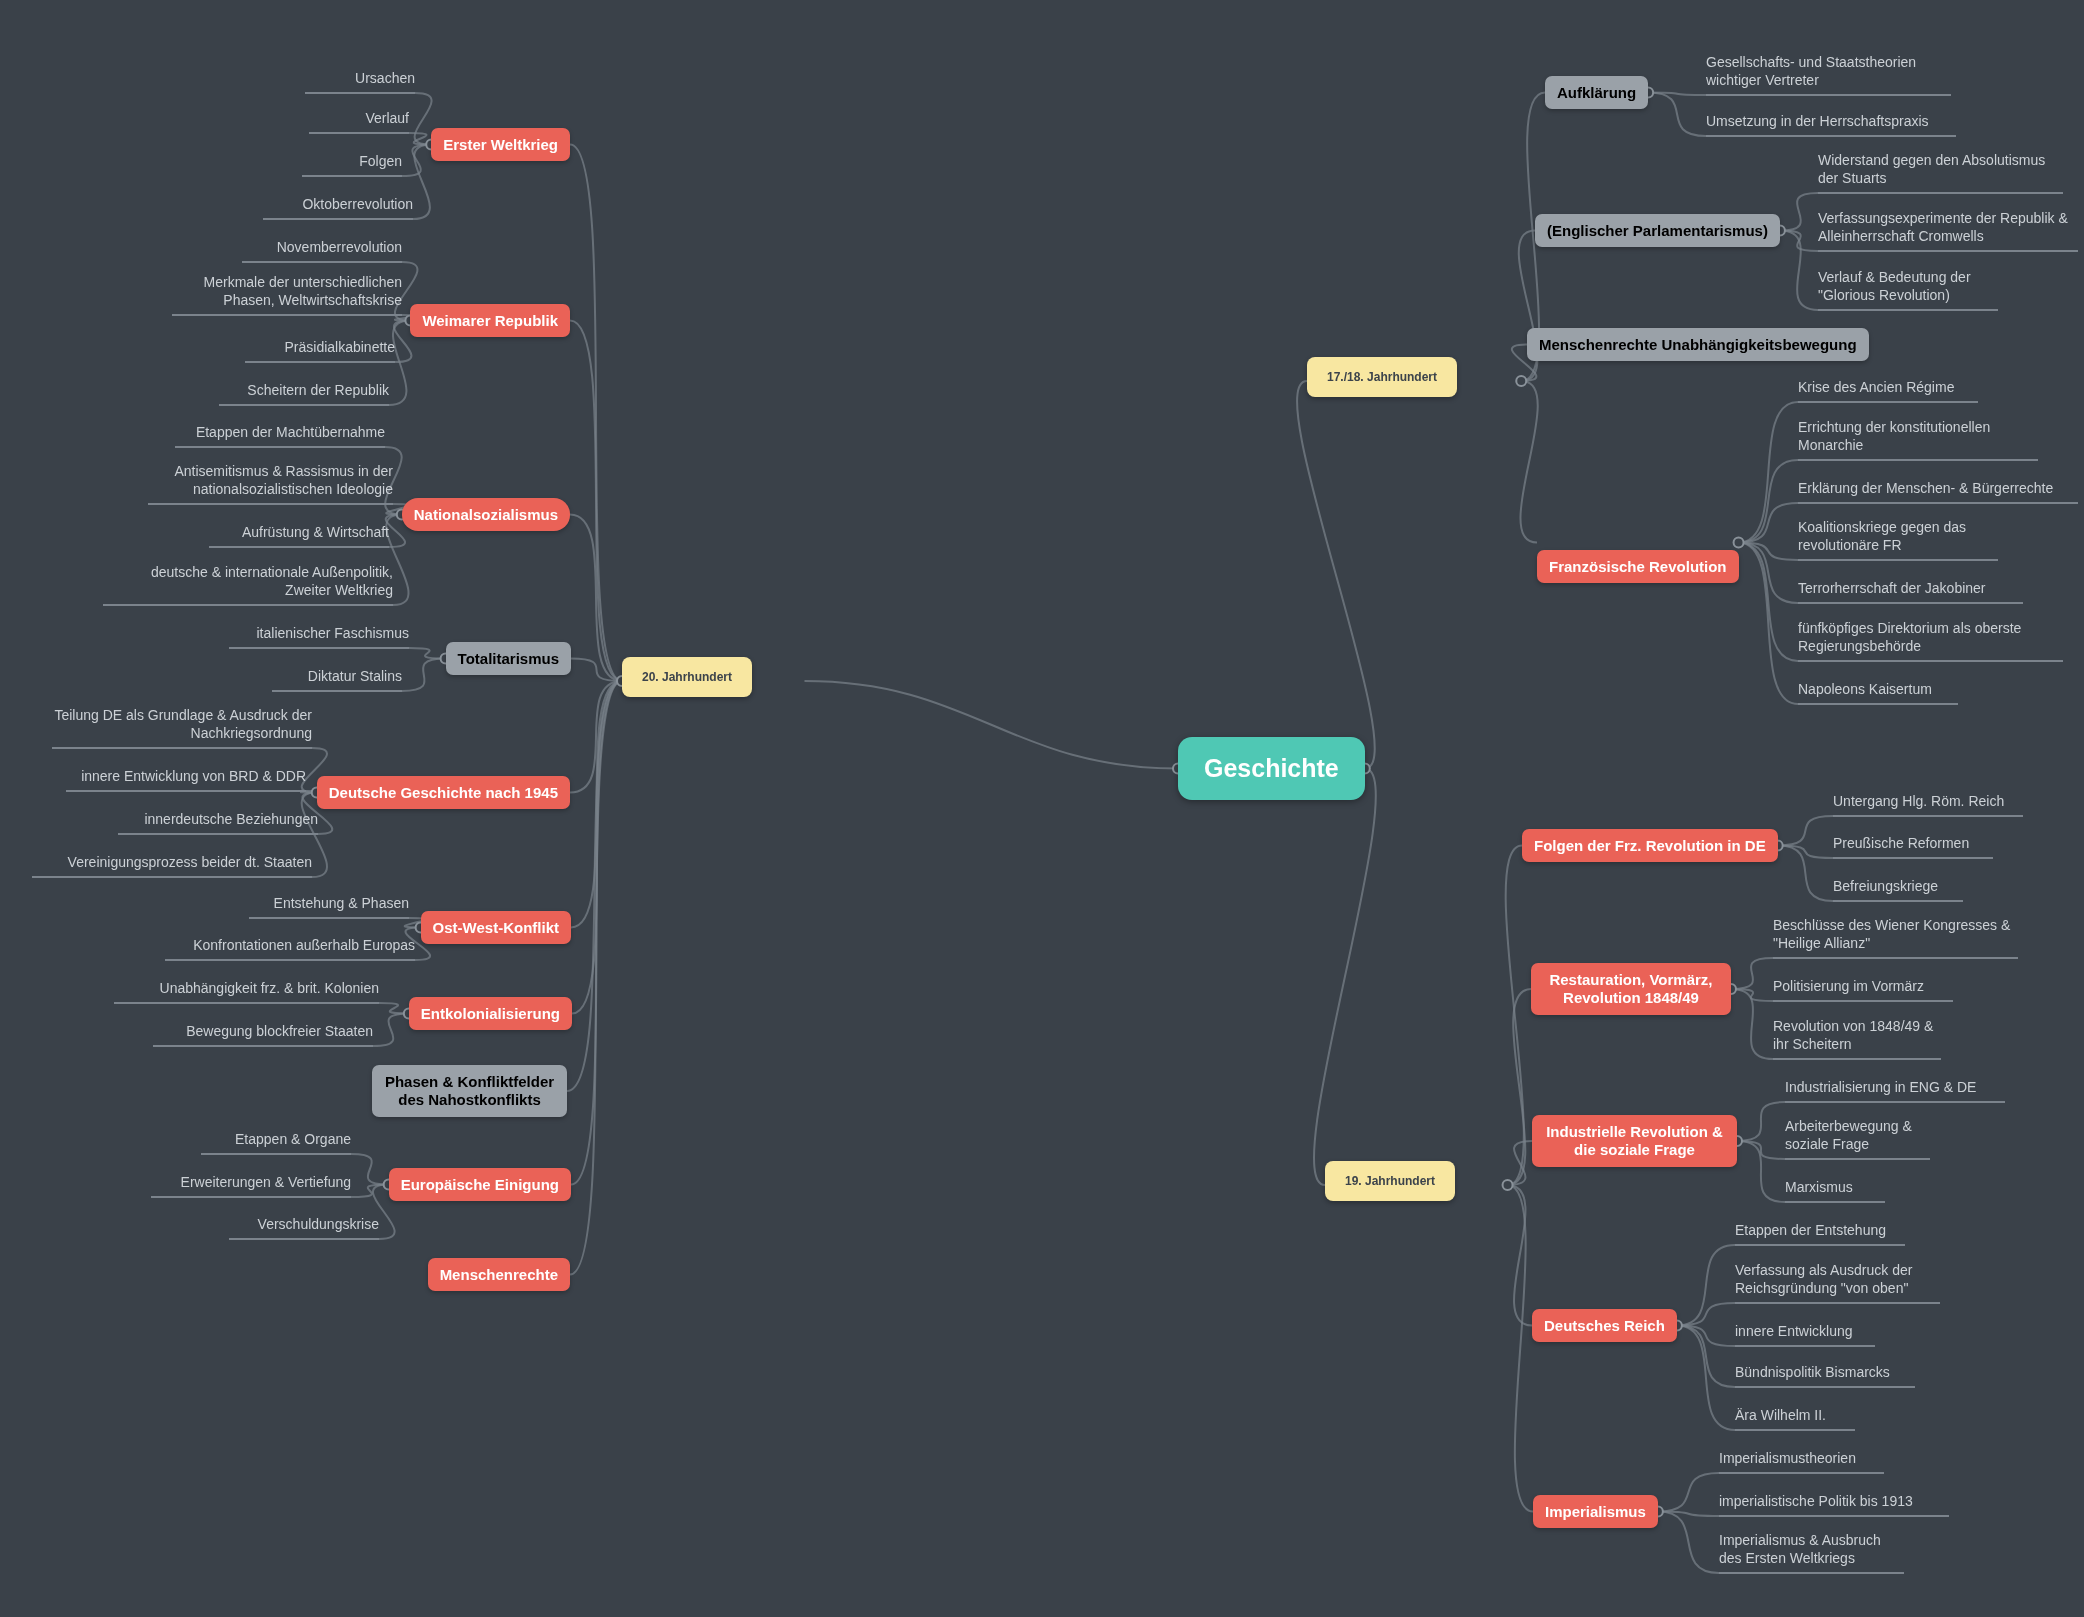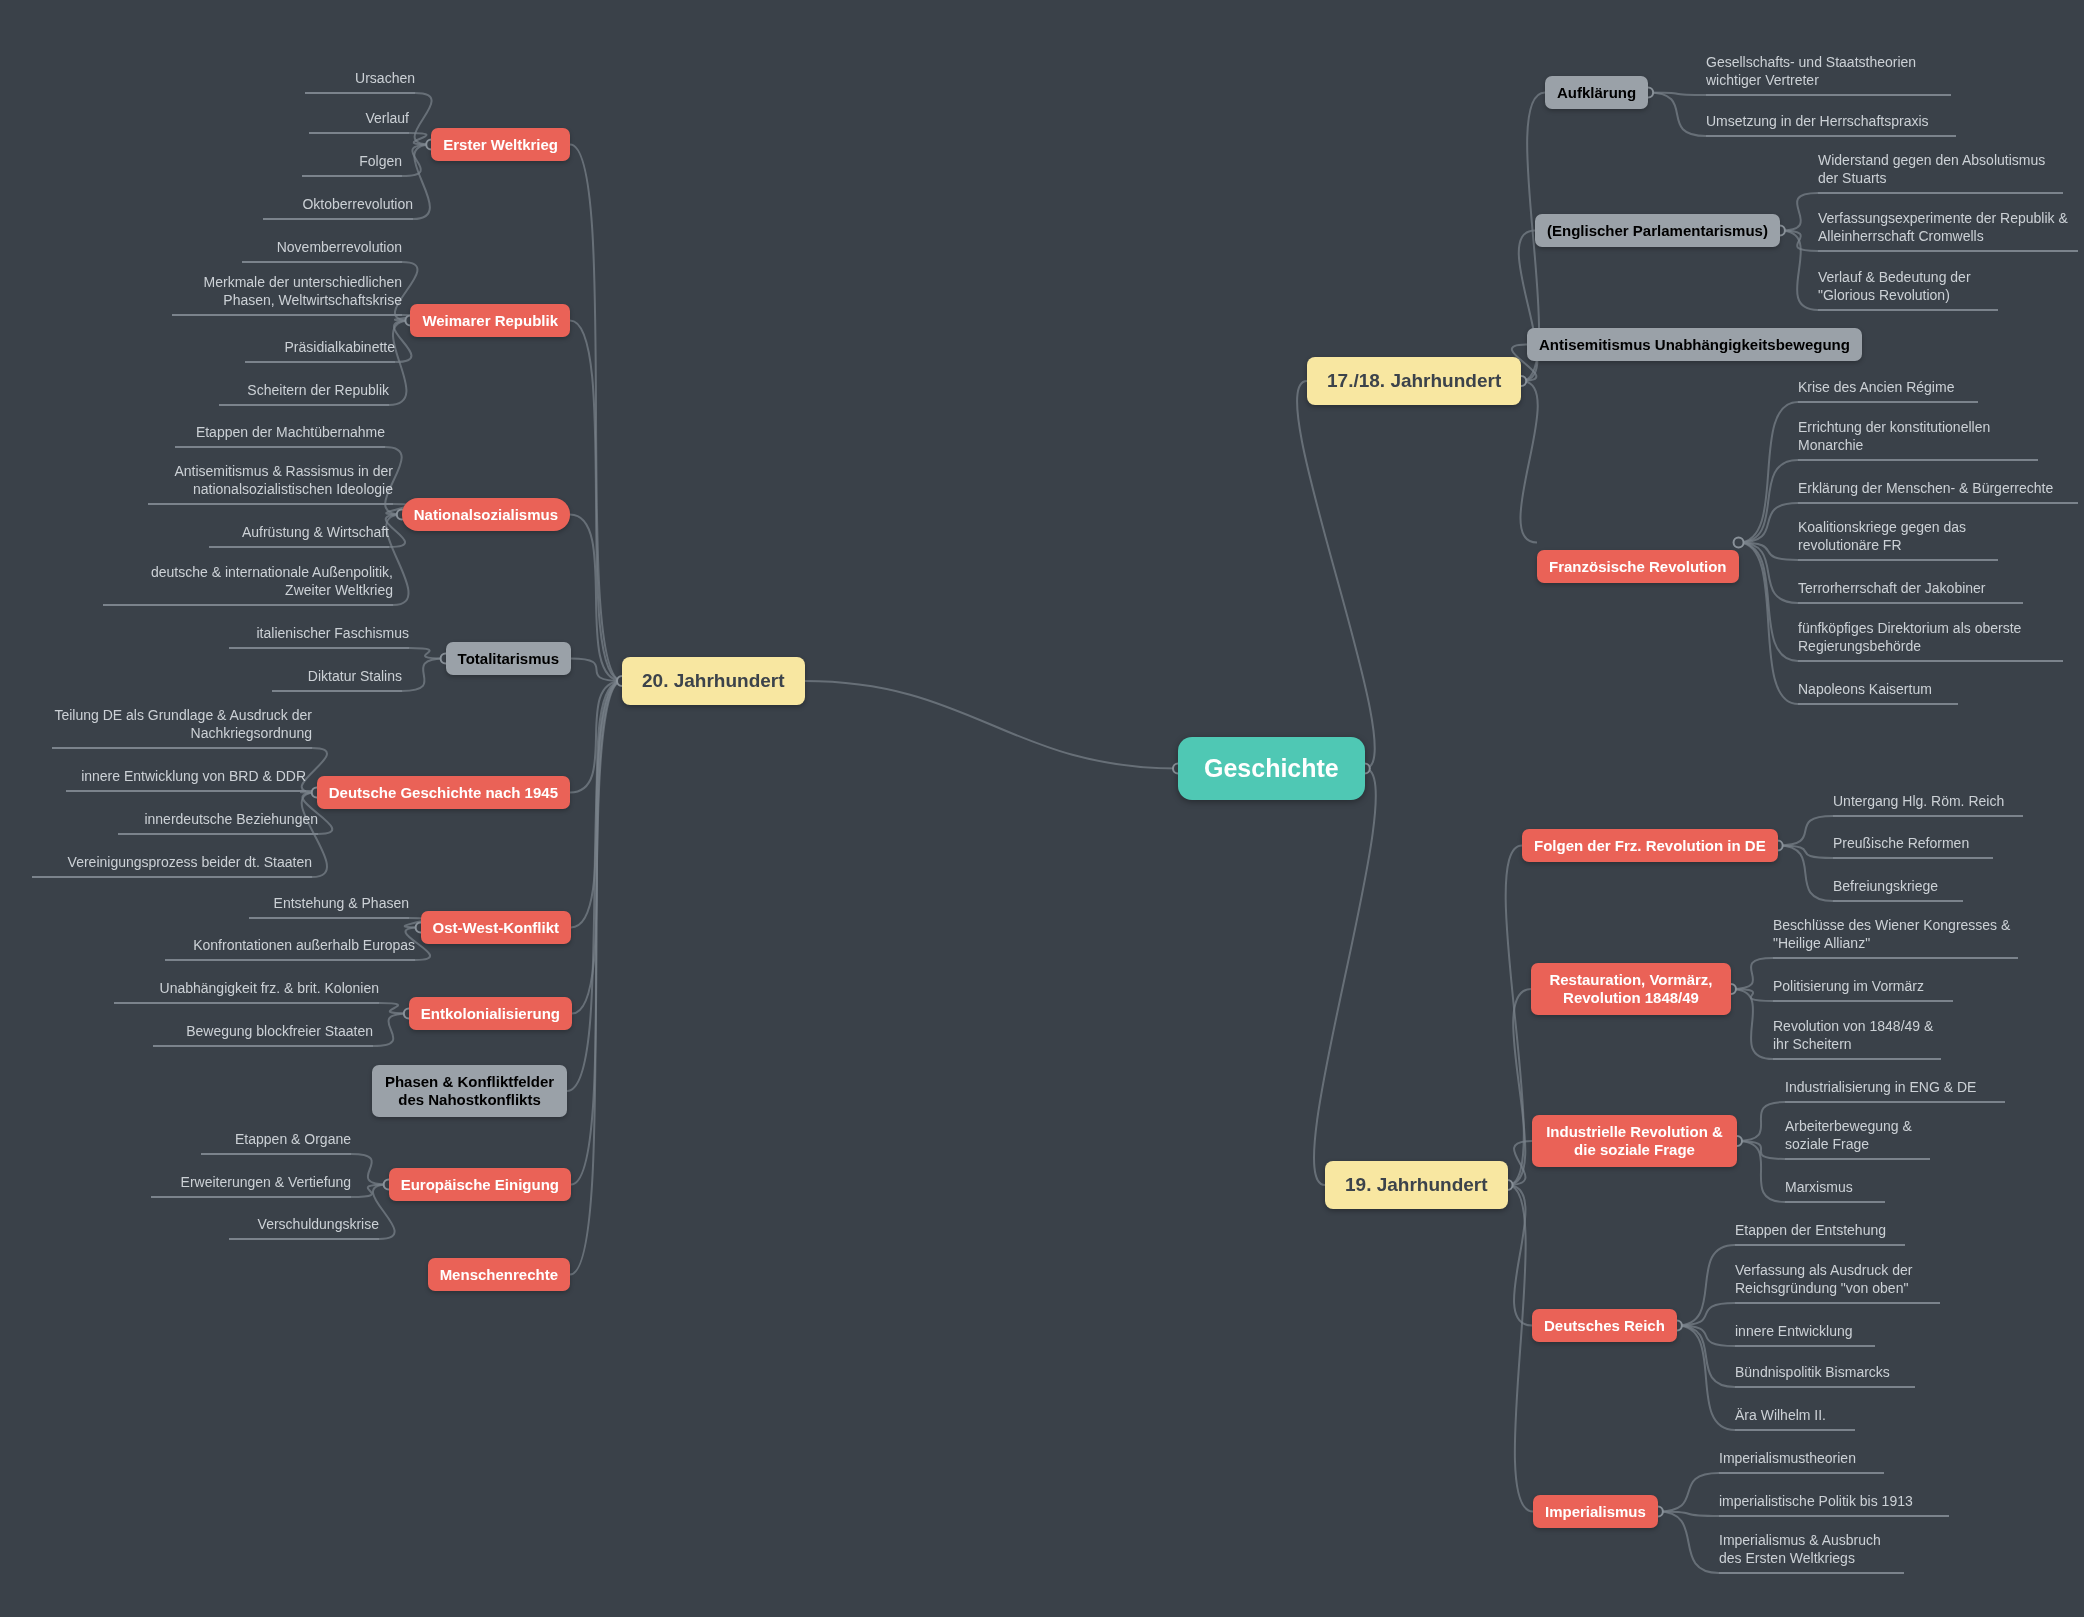--- a/index.html
+++ b/index.html
@@ -11,21 +11,21 @@
   .node{position:absolute;z-index:2;box-sizing:border-box;}
   .leaf{color:#ccd1d6;font-size:14px;line-height:18px;padding-bottom:5px;
         border-bottom:2px solid #7b838c;}
   .side-l{text-align:right;}
   .side-r{text-align:left;}
   .box{border-radius:7px;text-align:center;white-space:nowrap;padding:8px 12px;
        font-size:15px;font-weight:bold;box-shadow:0 2px 4px rgba(0,0,0,.25);}
   .box.wrap{white-space:normal;line-height:18px;}
   .red{background:#ea6257;color:#ffffff;}
   .gray{background:#9aa1a8;color:#000000;}
-  .main{background:#f8e7a1;color:#3c434b;border-radius:8px;font-size:19px;font-weight:bold;
+  .main{background:#f8e7a1;color:#3c434b;border-radius:8px;font-size:12px;font-weight:bold;
         padding:13px 20px;white-space:nowrap;box-shadow:0 2px 5px rgba(0,0,0,.3);}
   .central{background:#4fc8b4;color:#ffffff;border-radius:14px;font-size:25px;font-weight:bold;
         padding:17px 26px;white-space:nowrap;box-shadow:0 2px 6px rgba(0,0,0,.35);}
 </style>
 </head>
 <body>
 
 <div id="canvas">
   <svg id="links" width="2084" height="1617">
       <path d="M 804.5 681.0 C 972.6 681.0 1009.9 768.5 1178.0 768.5" class="link"></path>
@@ -165,21 +165,21 @@
   <div class="node leaf side-l" style="left:249px;top:894px;width:160px;">Entstehung &amp; Phasen</div>
   <div class="node leaf side-l" style="left:165px;top:936px;width:250px;">Konfrontationen außerhalb Europas</div>
   <div class="node leaf side-l" style="left:114px;top:979px;width:265px;">Unabhängigkeit frz. &amp; brit. Kolonien</div>
   <div class="node leaf side-l" style="left:153px;top:1022px;width:220px;">Bewegung blockfreier Staaten</div>
   <div class="node leaf side-l" style="left:201px;top:1130px;width:150px;">Etappen &amp; Organe</div>
   <div class="node leaf side-l" style="left:151px;top:1173px;width:200px;">Erweiterungen &amp; Vertiefung</div>
   <div class="node leaf side-l" style="left:229px;top:1215px;width:150px;">Verschuldungskrise</div>
 
   <div class="node box gray" id="t1-0" style="left:1545px;top:76px;">Aufklärung</div>
   <div class="node box gray" id="t1-1" style="left:1535px;top:214px;">(Englischer Parlamentarismus)</div>
-  <div class="node box gray" id="t1-2" style="left:1527px;top:328px;">Antisemitismus Unabhängigkeitsbewegung</div>
+  <div class="node box gray" id="t1-2" style="left:1527px;top:328px;">Menschenrechte Unabhängigkeitsbewegung</div>
   <div class="node box red" id="t1-3" style="left:1537px;top:526px;margin-top:24px;">Französische Revolution</div>
 
   <div class="node leaf side-r" style="left:1706px;top:53px;width:245px;">Gesellschafts- und Staatstheorien wichtiger Vertreter</div>
   <div class="node leaf side-r" style="left:1706px;top:112px;width:250px;">Umsetzung in der Herrschaftspraxis</div>
   <div class="node leaf side-r" style="left:1818px;top:151px;width:245px;">Widerstand gegen den Absolutismus der Stuarts</div>
   <div class="node leaf side-r" style="left:1818px;top:209px;width:260px;">Verfassungsexperimente der Republik &amp; Alleinherrschaft Cromwells</div>
   <div class="node leaf side-r" style="left:1818px;top:268px;width:180px;">Verlauf &amp; Bedeutung der "Glorious Revolution)</div>
   <div class="node leaf side-r" style="left:1798px;top:378px;width:180px;">Krise des Ancien Régime</div>
   <div class="node leaf side-r" style="left:1798px;top:418px;width:240px;">Errichtung der konstitutionellen Monarchie</div>
   <div class="node leaf side-r" style="left:1798px;top:479px;width:280px;">Erklärung der Menschen- &amp; Bürgerrechte</div>

